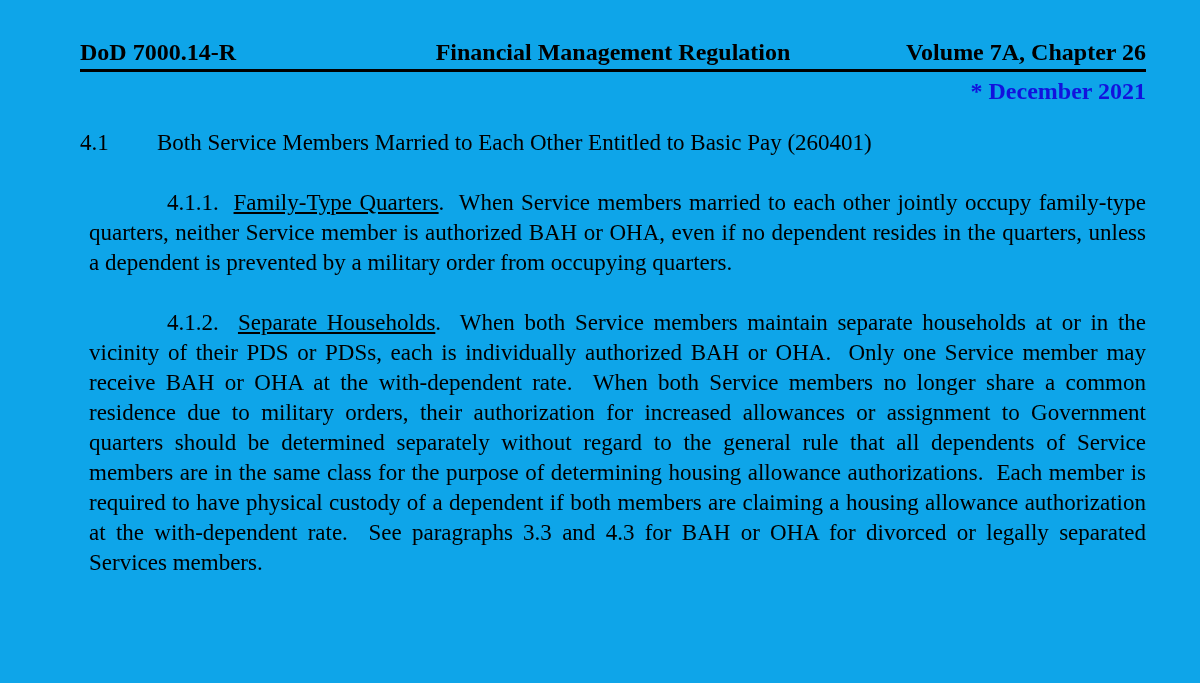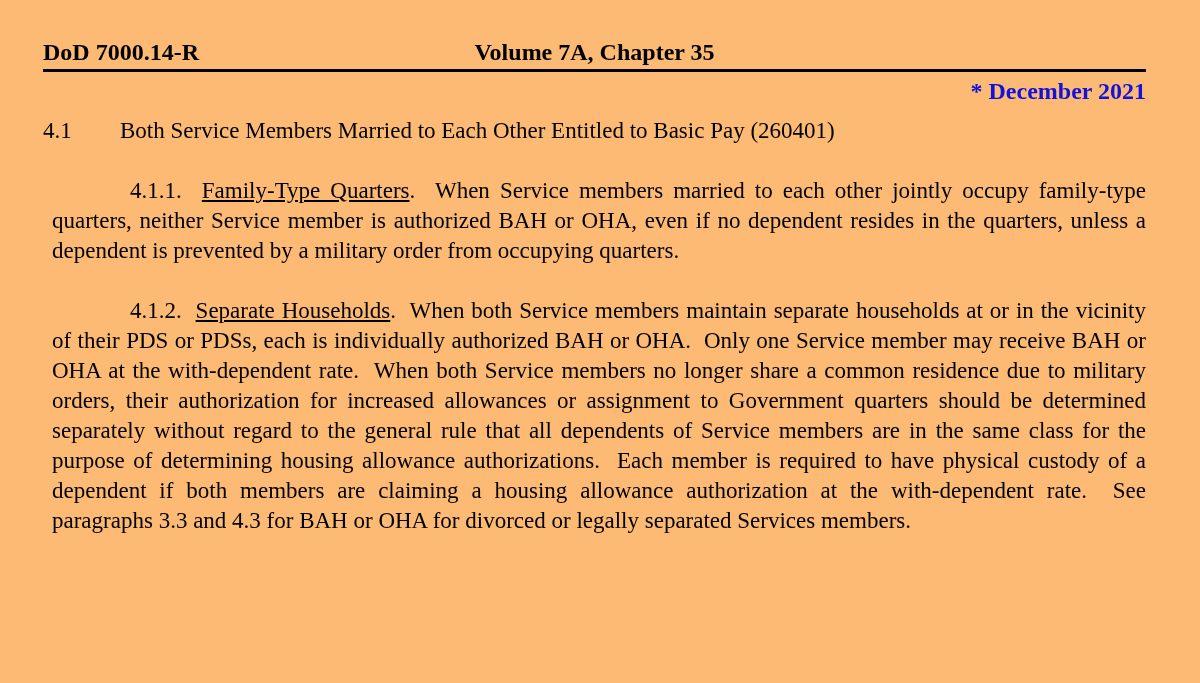--- a/index.html
+++ b/index.html
@@ -7,24 +7,24 @@
     padding: 0;
     background: #ffffff;
     width: 1200px;
     height: 683px;
     overflow: hidden;
   }
   .page {
     box-sizing: border-box;
     width: 1200px;
     height: 683px;
-    padding: 38px 54px 0 43px;
+    padding: 38px 54px 0 80px;
     font-family: "Liberation Serif", "DejaVu Serif", serif;
     color: #000000;
-    background: #fdba74;
+    background: #0ea5e9;
   }
   .header-row {
     display: grid;
     grid-template-columns: 1fr auto 1fr;
     align-items: baseline;
     font-weight: 700;
     font-size: 24px;
     line-height: 1.2;
     padding-bottom: 2px;
   }
@@ -39,21 +39,21 @@
     text-align: right;
     font-weight: 700;
     font-size: 24px;
     line-height: 30px;
     margin-top: 4px;
     color: #1212dd;
   }
   .section-heading {
     font-size: 23px;
     line-height: 30px;
-    margin-top: 10px;
+    margin-top: 22px;
   }
   .section-num {
     display: inline-block;
     width: 77px;
   }
   .para {
     font-size: 23px;
     line-height: 30px;
     text-align: justify;
     text-indent: 78px;
@@ -62,21 +62,22 @@
   .u { text-decoration: underline; }
 </style>
 </head>
 <body>
 
 <div class="page">
 
   <header>
     <div class="header-row">
       <span class="h-left">DoD 7000.14-R</span>
-      <span class="h-right">Volume 7A, Chapter 35</span>
+      <span class="h-center">Financial Management Regulation</span>
+      <span class="h-right">Volume 7A, Chapter 26</span>
     </div>
     <div class="header-rule"></div>
     <div class="date-row"><span style="color: rgb(18, 18, 221);">* December 2021</span></div>
   </header>
 
   <main>
     <div class="section-heading"><span class="section-num">4.1</span><span>Both Service Members Married to Each Other Entitled to Basic Pay (260401)</span></div>
 
     <p class="para"><span>4.1.1.&nbsp; </span><span class="u">Family-Type Quarters</span><span>.&nbsp; When Service members married to each other jointly occupy family-type quarters, neither Service member is authorized BAH or OHA, even if no dependent resides in the quarters, unless a dependent is prevented by a military order from occupying quarters.</span></p>
 

